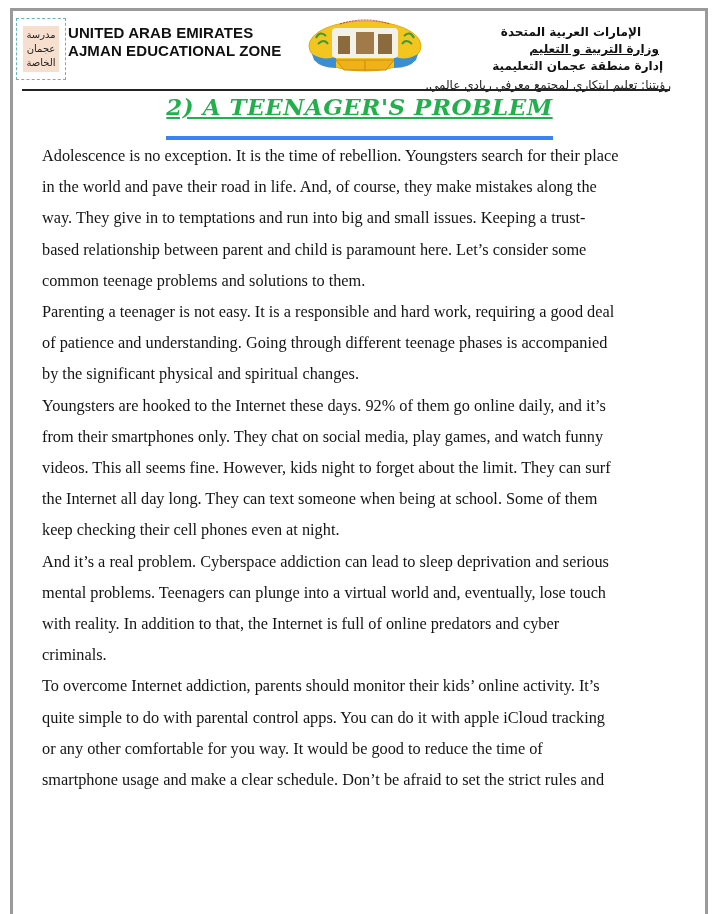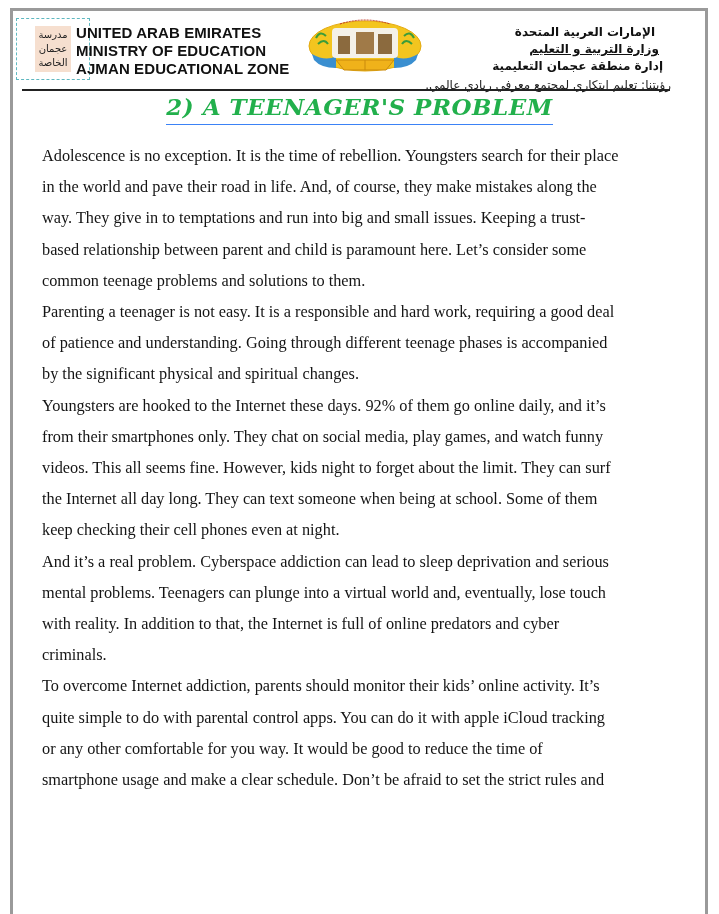--- a/index.html
+++ b/index.html
@@ -3,58 +3,58 @@
 <meta charset="utf-8">
 <style>
   html, body { margin:0; padding:0; background:#ffffff; }
   body { width:719px; height:914px; position:relative; overflow:hidden; }
   .page-frame {
     position:absolute; left:10px; top:8px; width:698px; height:920px;
     border-left:3px solid #9a9a9a; border-top:3px solid #9a9a9a; border-right:3px solid #9a9a9a;
     box-sizing:border-box; background:#fff;
   }
   .school-badge {
-    position:absolute; left:16px; top:18px; width:74px; height:62px;
+    position:absolute; left:16px; top:18px; width:50px; height:62px;
     border:1px dashed #5fb8c0; box-sizing:border-box;
     display:flex; align-items:center; justify-content:center;
   }
   .school-badge-inner {
     background:#f6dfcf; width:36px; padding:2px 0;
     font-family:"DejaVu Sans", sans-serif; font-size:10px; line-height:14px;
     color:#222; text-align:center; direction:rtl;
   }
   .header-en {
-    position:absolute; left:76px; top:24px;
+    position:absolute; left:68px; top:24px;
     font-family:"Liberation Sans", sans-serif; font-weight:bold; font-size:15px;
     line-height:18px; color:#111; letter-spacing:0.1px;
   }
   .header-en div { white-space:nowrap; }
   .logo { position:absolute; left:306px; top:16px; width:118px; height:56px; }
   .header-ar {
     position:absolute; right:48px; top:24px; text-align:right; direction:rtl;
     font-family:"DejaVu Sans", sans-serif; font-weight:bold; font-size:12px;
     line-height:17px; color:#111;
   }
   .header-ar .line { white-space:nowrap; }
-  .header-ar .l1 { margin-right:16px; }
+  .header-ar .l1 { margin-right:30px; }
   .header-ar .l2 { margin-right:12px;text-decoration:underline; }
   .header-ar .l3 { margin-right:8px; }
   .vision {
     position:absolute; right:48px; top:78px; direction:rtl;
     font-family:"DejaVu Sans", sans-serif; font-size:12px; color:#222; white-space:nowrap;
   }
   .header-rule {
     position:absolute; left:22px; top:89px; width:648px; height:2px; background:#222;
   }
   .title {
     position:absolute; left:0; width:719px; top:93px; text-align:center;
     font-family:"DejaVu Serif", serif; font-weight:bold; font-style:italic;
     font-size:23px; color:#22b04c; letter-spacing:0.5px;
   }
-  .title span { border-bottom:1px solid #3b82f6; padding-bottom:4px; text-transform:uppercase; }
+  .title span { border-bottom:4px solid #3b82f6; padding-bottom:16px; text-transform:uppercase;text-decoration:underline; }
   .body-text {
     position:absolute; left:42px; top:140px; width:668px;
     font-family:"Liberation Serif", serif; font-size:16.3px; line-height:31.2px; color:#141414;
   }
   .body-text p { margin:0; }
   .line-block { display:block; white-space:nowrap; }
 </style>
 </head>
 <body>
 
@@ -63,21 +63,20 @@
 <div class="school-badge">
   <div class="school-badge-inner">
     <div>مدرسة</div>
     <div>عجمان</div>
     <div>الخاصة</div>
   </div>
 </div>
 
 <div class="header-en">
   <div>UNITED ARAB EMIRATES</div>
-  <div>MINISTRY OF EDUCATION</div>
   <div>AJMAN EDUCATIONAL ZONE</div>
 </div>
 
 <svg class="logo" viewBox="0 0 118 56">
   <ellipse cx="59" cy="30" rx="56" ry="25" fill="#f3c51f" stroke="#e4a90f" stroke-width="1"></ellipse>
   <path d="M6 38 Q20 46 30 40 L30 52 Q15 52 8 44 Z" fill="#3a8fd0"></path>
   <path d="M112 38 Q98 46 88 40 L88 52 Q103 52 110 44 Z" fill="#3a8fd0"></path>
   <path d="M10 22 Q14 14 20 20 M12 28 Q18 22 22 28" stroke="#3b9c3a" stroke-width="2" fill="none"></path>
   <path d="M108 22 Q104 14 98 20 M106 28 Q100 22 96 28" stroke="#3b9c3a" stroke-width="2" fill="none"></path>
   <rect x="26" y="12" width="66" height="30" rx="4" fill="#f4f1e8"></rect>

